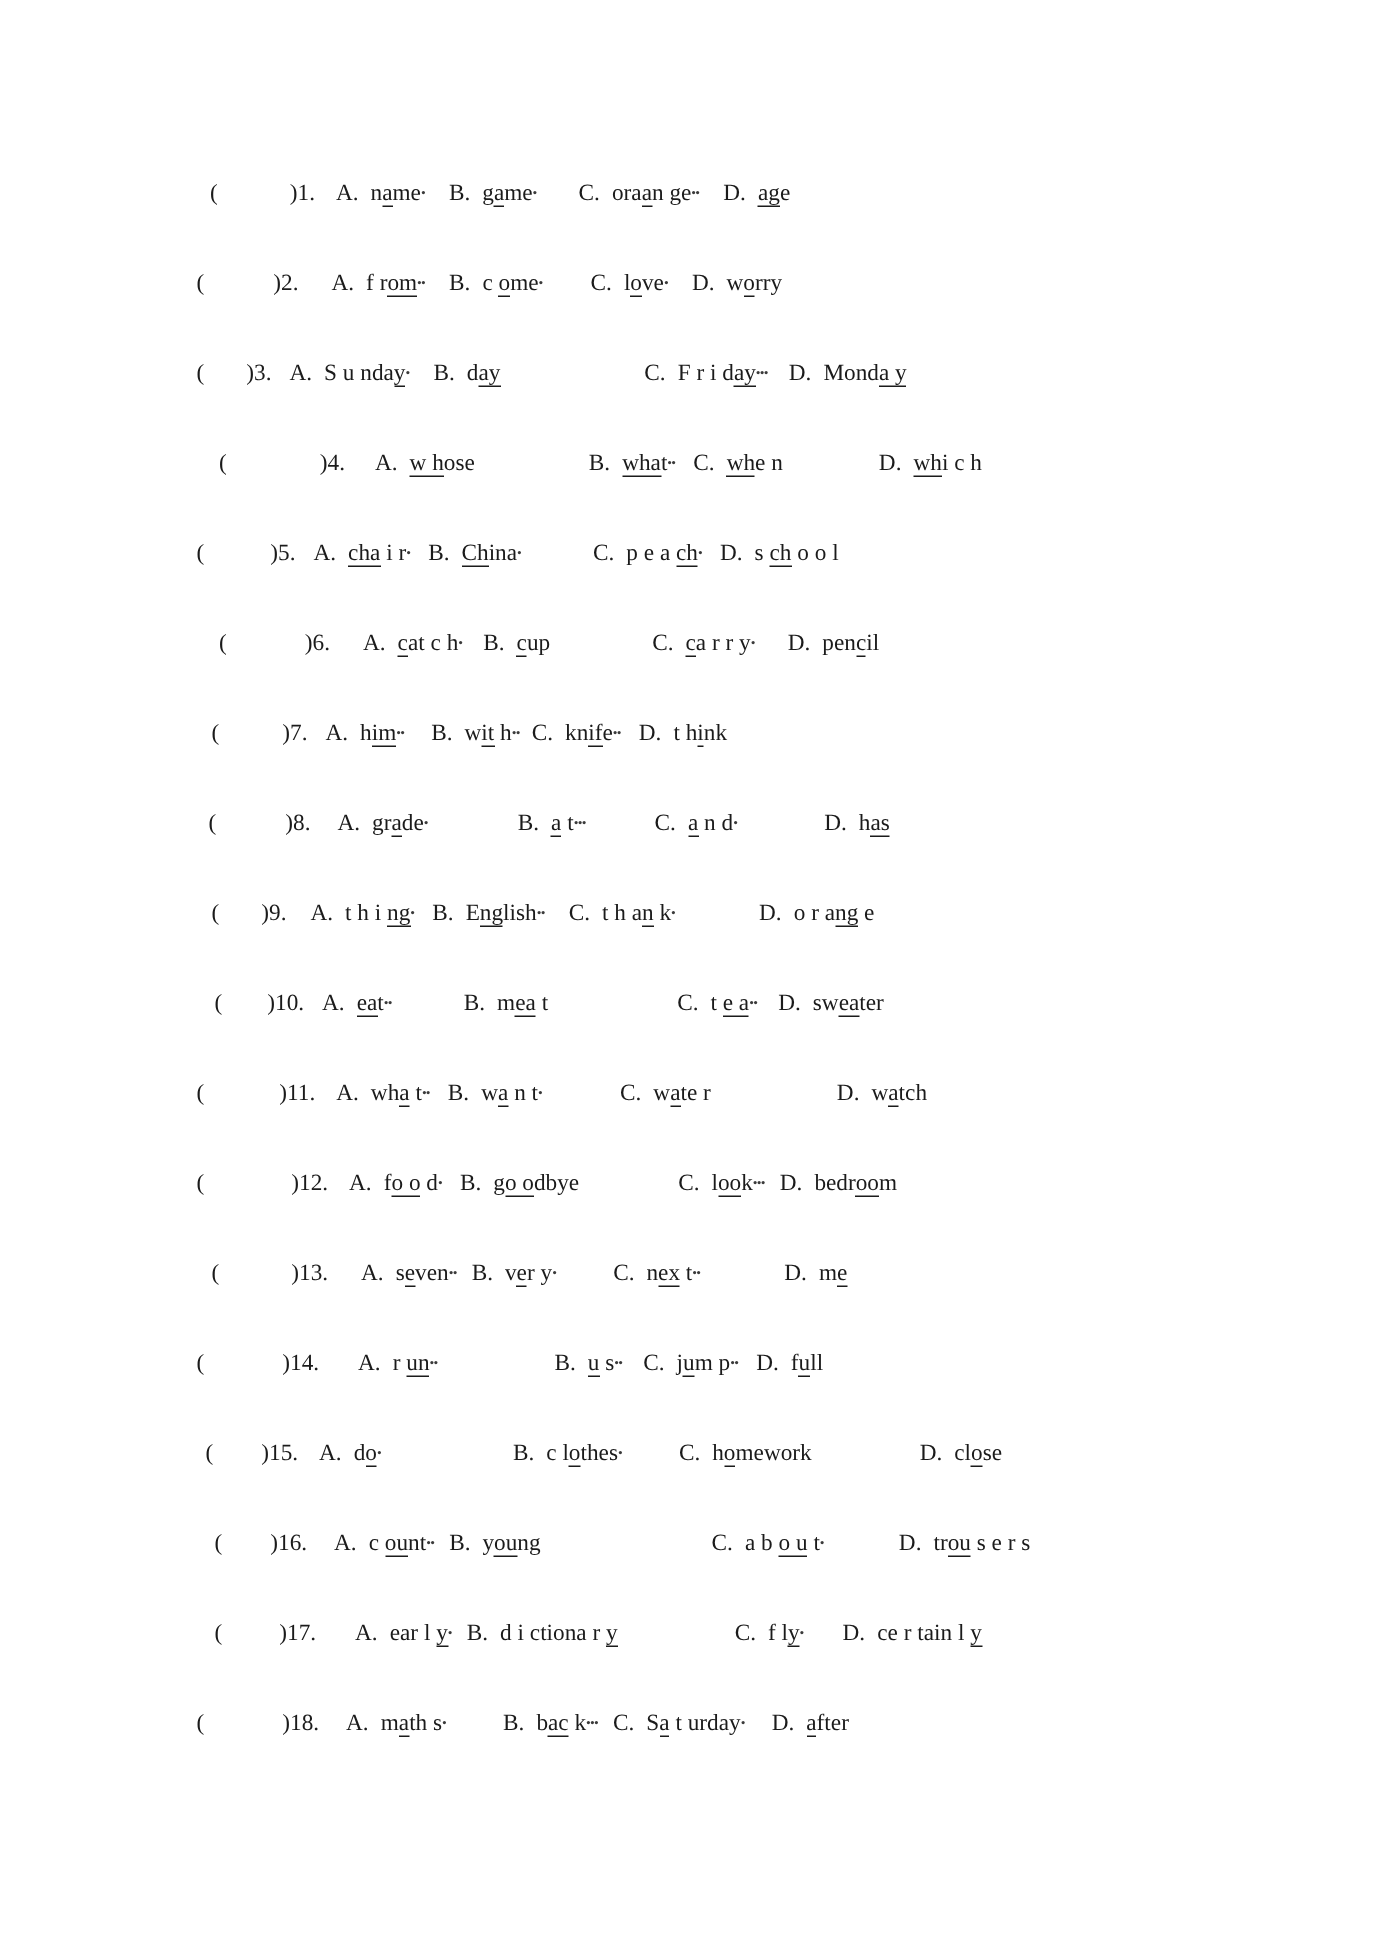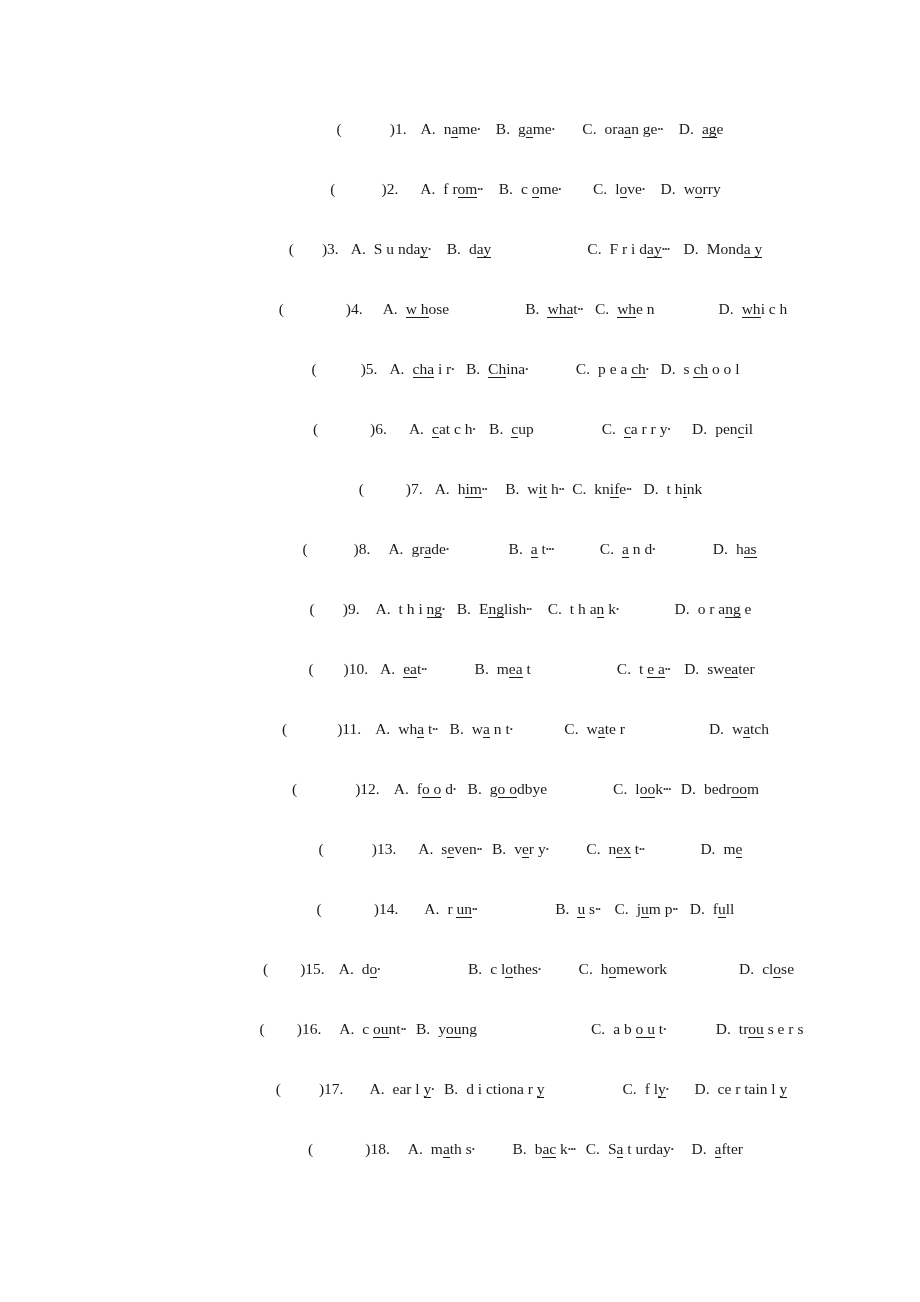--- a/index.html
+++ b/index.html
@@ -15,21 +15,20 @@
     color: #1b1b1b;
     position: relative;
     overflow: hidden;
   }
 
   .sheet {
     position: relative;
     width: 920px;
     height: 1302px;
     padding: 0;
-    text-align: center;
   }
 
   .qrow {
     position: absolute;
     left: 0;
     width: 920px;
     font-size: 15.5px;
     line-height: 1;
     white-space: nowrap;
     color: #1b1b1b;

